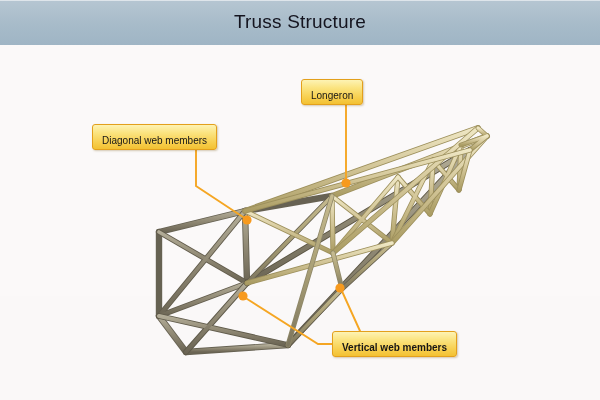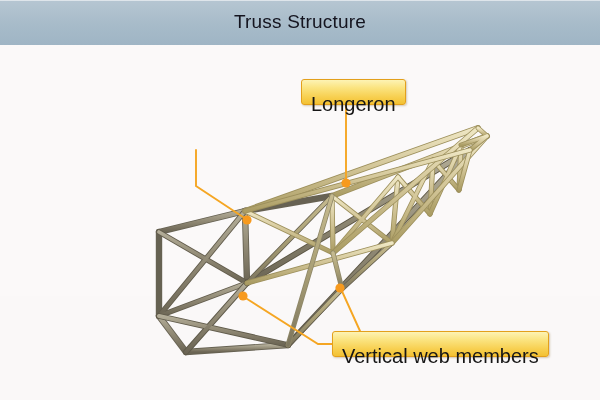--- a/index.html
+++ b/index.html
@@ -51,31 +51,31 @@
 
   
   .callout {
     position: absolute;
     box-sizing: border-box;
     background: linear-gradient(to bottom,
                 #fdf3b4 0%, #fbe481 32%, #f7cf4f 72%, #f3c132 100%);
     border: 1px solid #e3a01c;
     border-radius: 3px;
     color: #161616;
-    font-size: 20px;
+    font-size: 10px;
     line-height: 24px;
     text-align: center;
     white-space: nowrap;
     box-shadow: 1px 1px 2px rgba(120,90,20,0.30);
-    padding: 12px 9px;
+    padding: 4px 9px;
     z-index: 5;
   }
   #callout-longeron { left: 301px; top: 79px; height: 26px; }
   #callout-diagonal { left: 92px;  top: 124px; height: 26px; }
-  #callout-vertical { left: 332px; top: 331px; height: 26px; }
+  #callout-vertical { left: 332px; top: 331px; height: 26px; font-weight: bold; }
 </style>
 </head>
 <body>
 
 <div id="page">
 
   <div id="title-bar">
     <div id="title-text">Truss Structure</div>
   </div>
 
@@ -257,16 +257,17 @@
         <circle cx="346" cy="183" r="4.6" fill="#f79a1e"></circle>
         <circle cx="247" cy="220" r="4.6" fill="#f79a1e"></circle>
         <circle cx="243" cy="296" r="4.6" fill="#f79a1e"></circle>
         <circle cx="340" cy="288" r="4.6" fill="#f79a1e"></circle>
       </g>
     </svg>
   </div>
 
   <div class="callout" id="callout-longeron">Longeron</div>
 
+  <div class="callout" id="callout-diagonal">Diagonal web members</div>
 
   <div class="callout" id="callout-vertical">Vertical web members</div>
 
 </div>
 
 </body></html>

